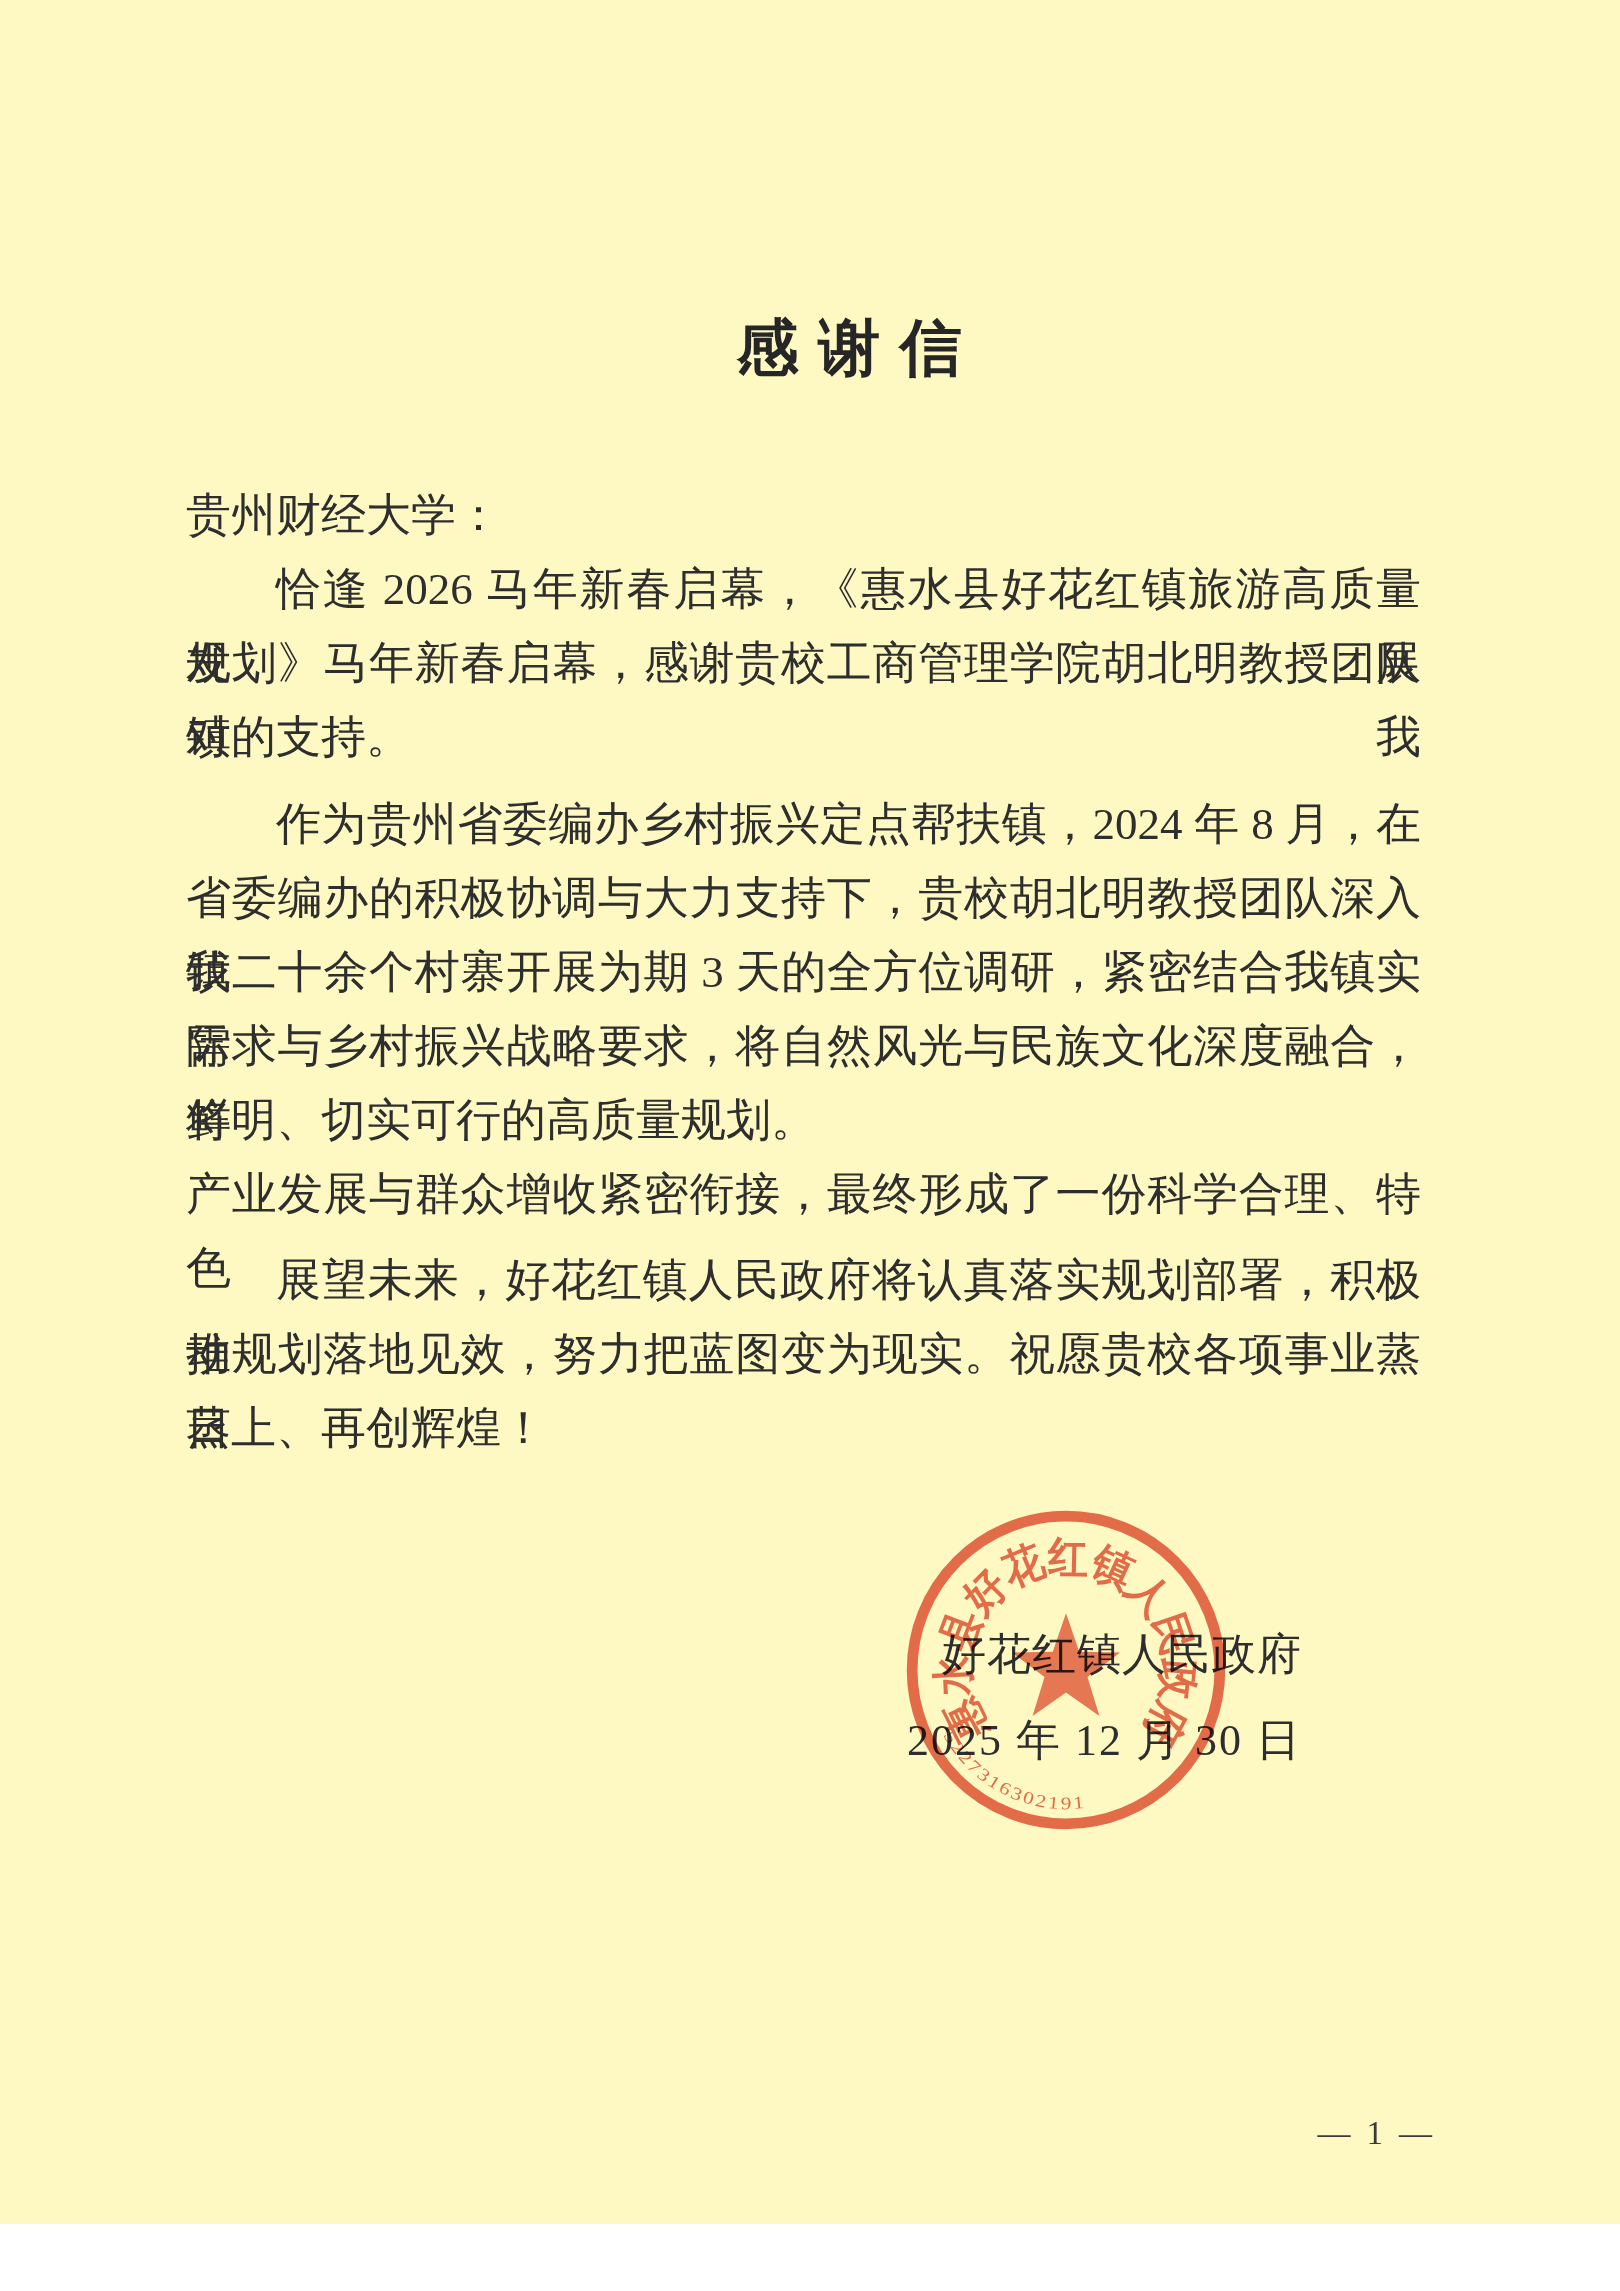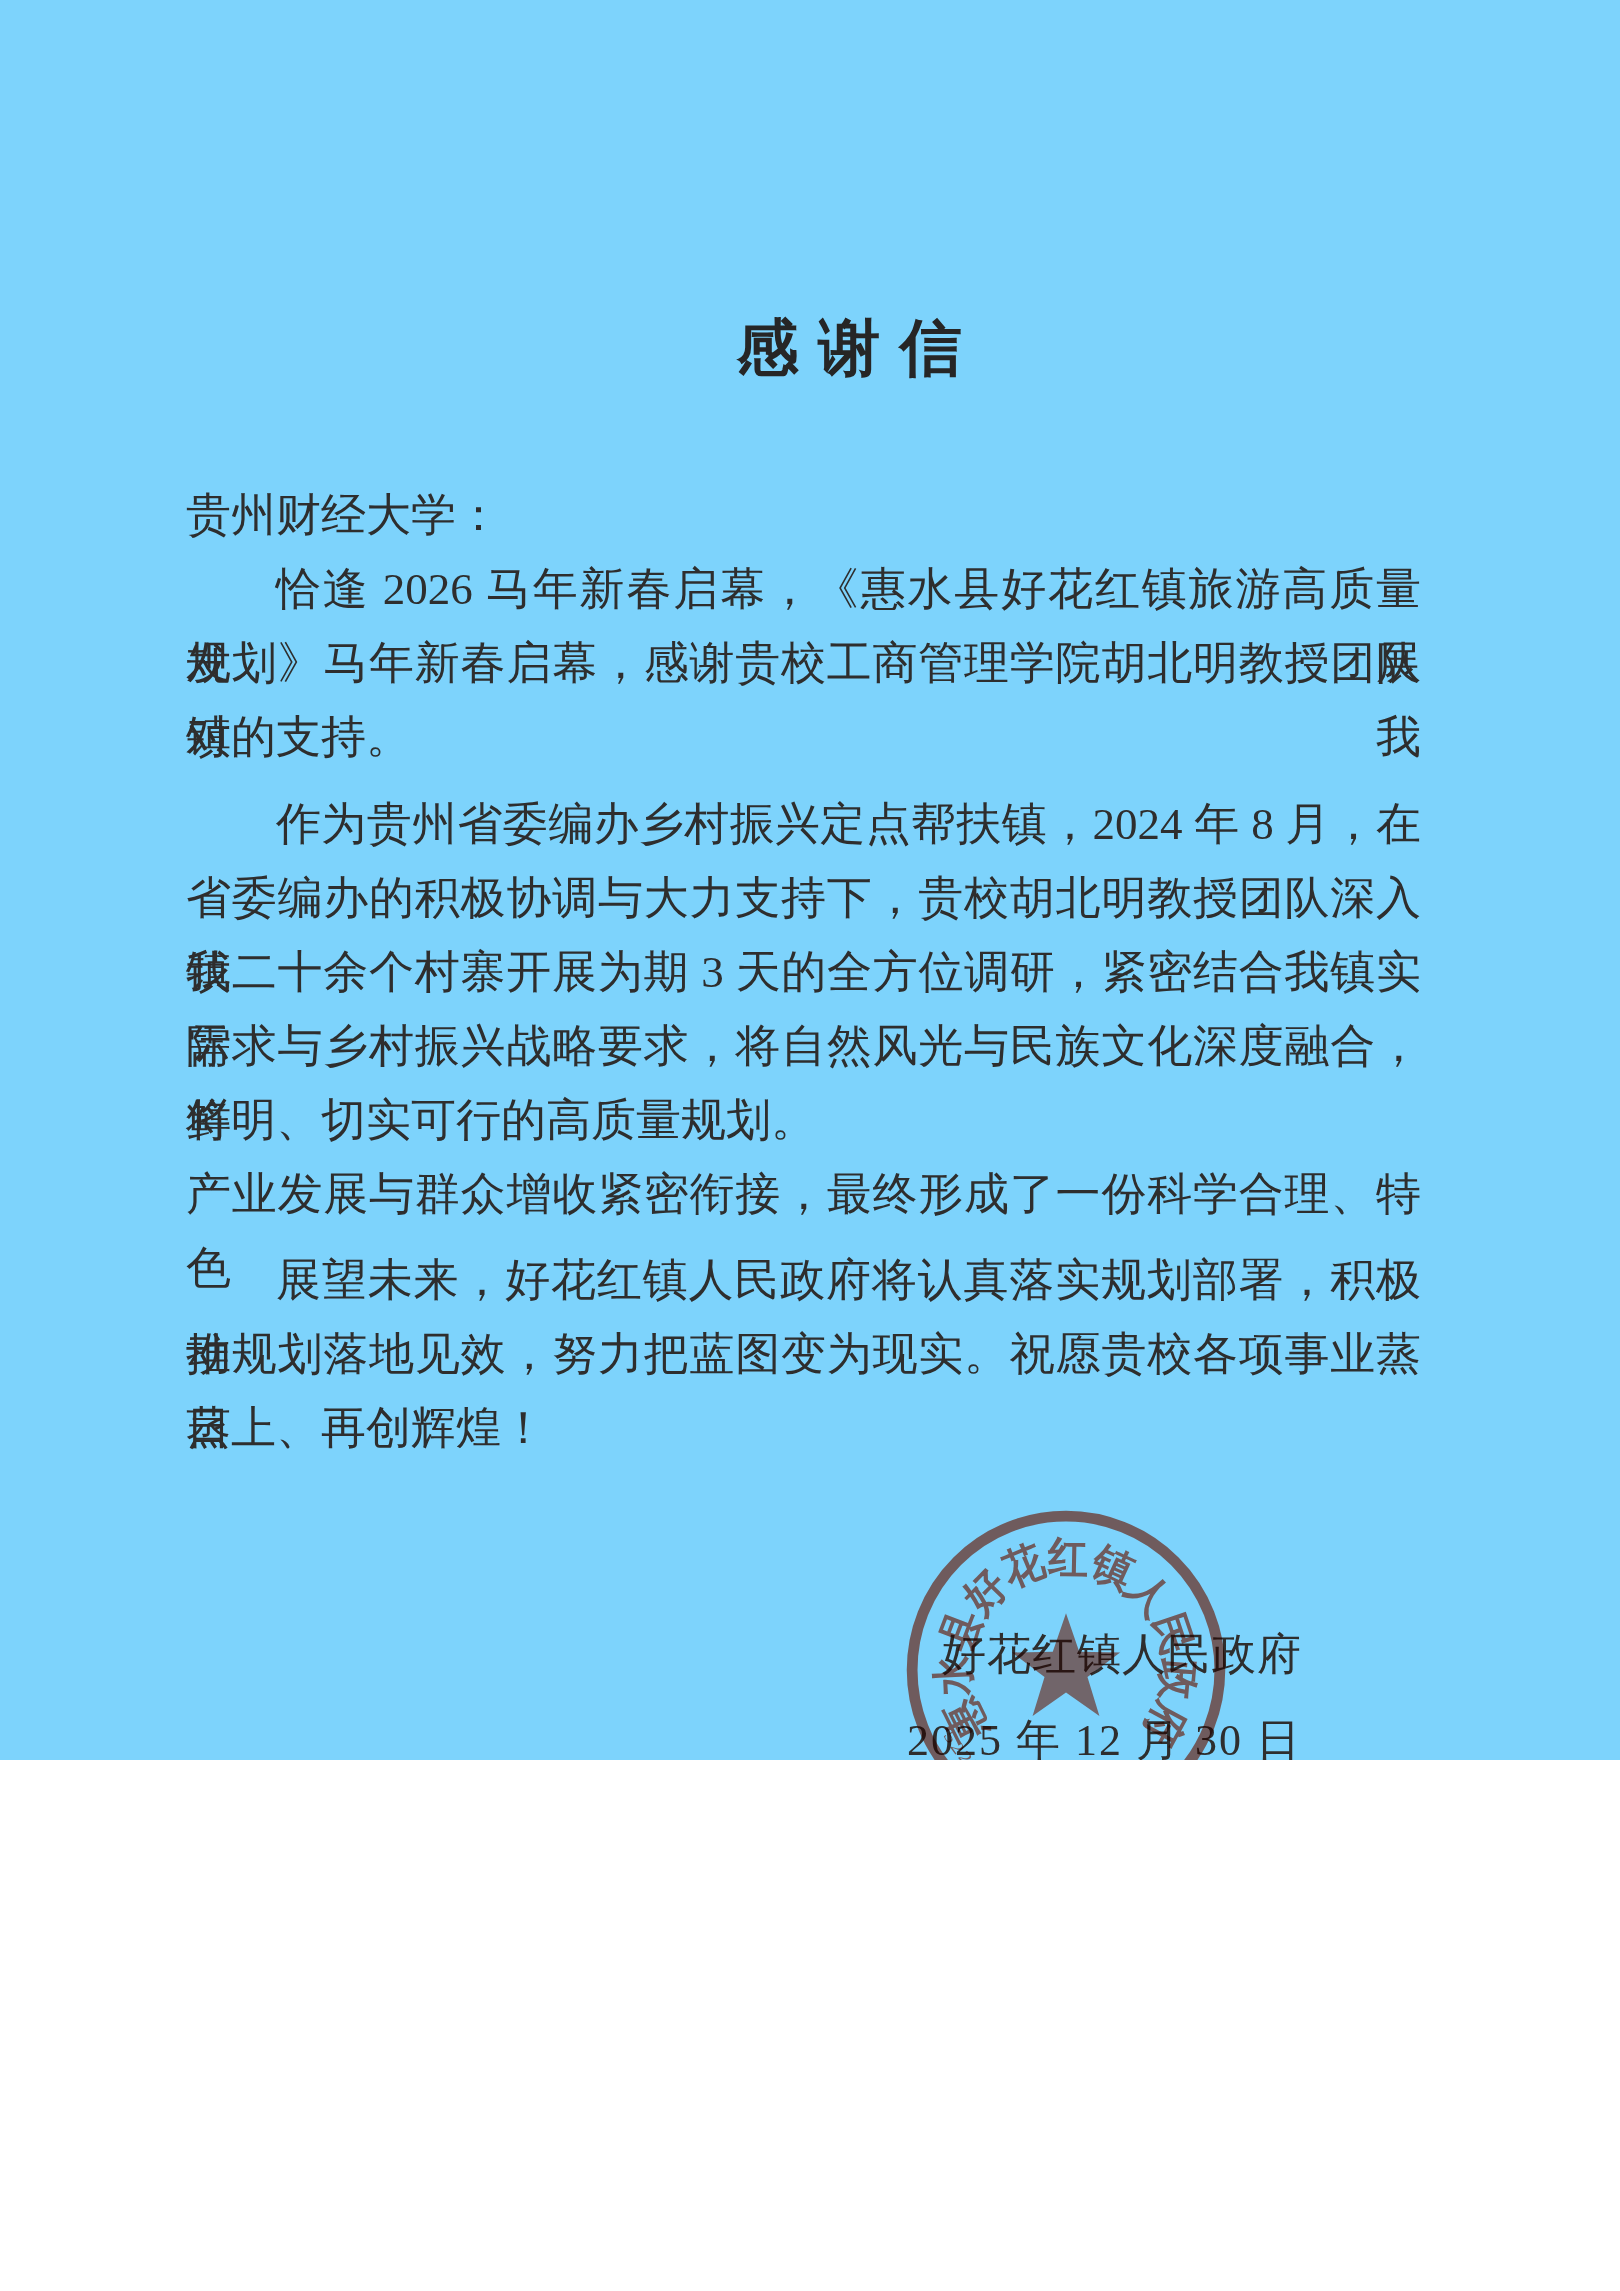--- a/index.html
+++ b/index.html
@@ -4,22 +4,22 @@
 <title>感谢信</title>
 <style>
   html, body {
     margin: 0;
     padding: 0;
     background: #ffffff;
   }
   .page {
     position: relative;
     width: 1620px;
-    height: 1760px;
-    background: #7dd3fc;
+    height: 2224px;
+    background: #fef9c3;
     overflow: hidden;
     font-family: "Liberation Serif", "DejaVu Serif", serif;
     color: #2b2b2b;
   }
   .doc-title {
     position: absolute;
     top: 306px;
     left: 0;
     width: 100%;
     text-align: center;

